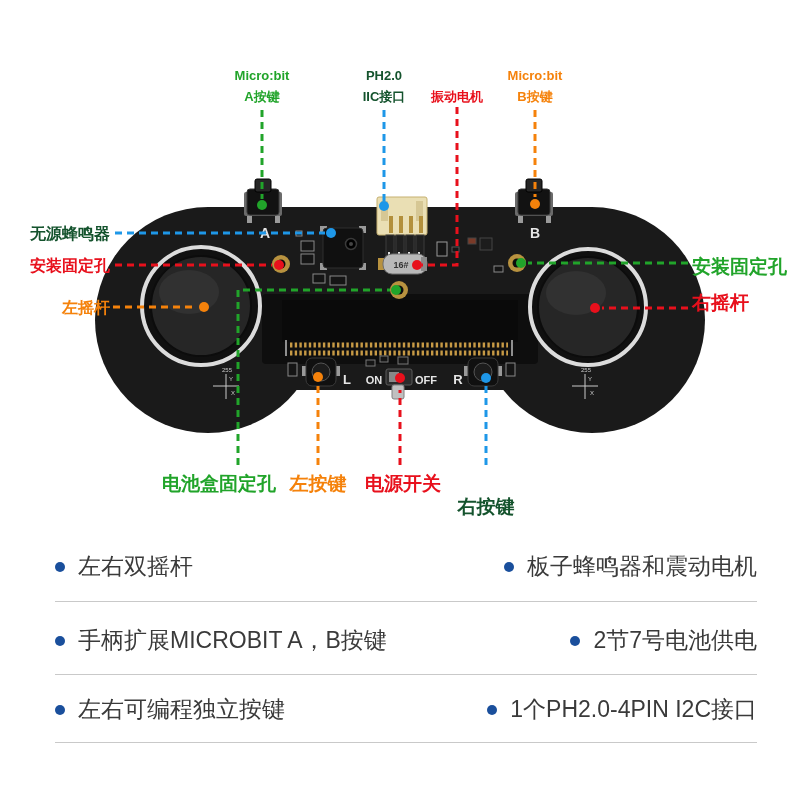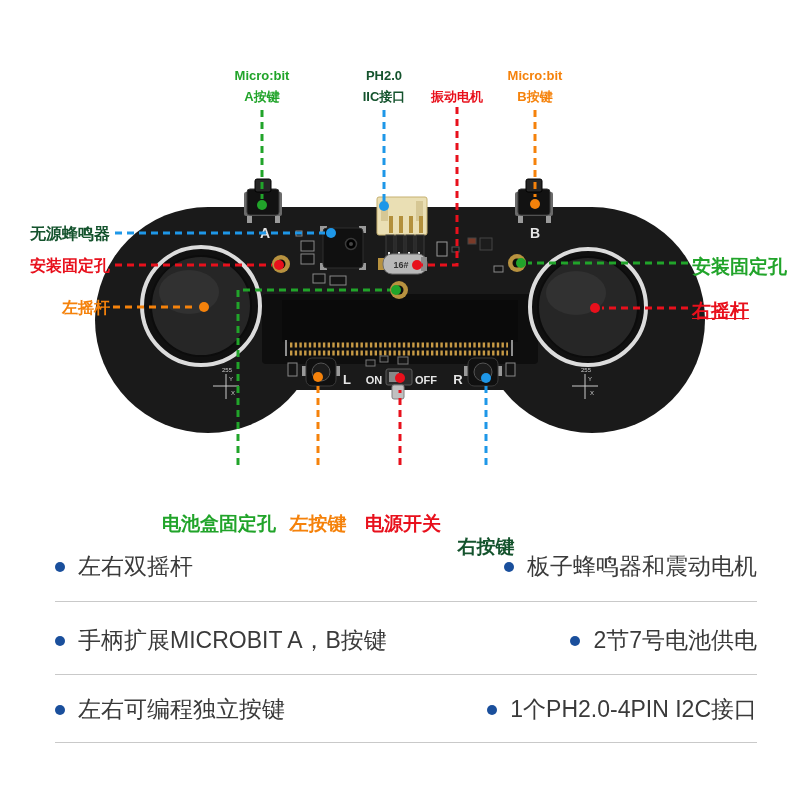--- a/index.html
+++ b/index.html
@@ -3,21 +3,21 @@
 <meta charset="utf-8">
 <style>
   html,body{margin:0;padding:0;background:#fff;}
   .canvas{position:relative;width:800px;height:800px;background:#ffffff;overflow:hidden;
           font-family:"Liberation Sans","DejaVu Sans",sans-serif;}
   svg{position:absolute;left:0;top:0;}
   .lab{position:absolute;font-weight:bold;white-space:nowrap;}
   .lab-top{width:140px;text-align:center;font-size:13px;line-height:21px;}
   .lab-left{left:0;width:110px;text-align:right;font-size:16px;}
   .lab-right{left:692px;text-align:left;font-size:19px;}
-  .lab-bot{width:160px;text-align:center;font-size:19px;margin-top:40px;}
+  .lab-bot{width:160px;text-align:center;font-size:19px;}
   .c-green{color:#21a42a;} .c-blue{color:#14532d;} .c-red{color:#e8101c;} .c-orange{color:#f5820b;}
   .feat-row{position:absolute;left:55px;width:702px;display:flex;align-items:center;justify-content:space-between;}
   .feat-cell{display:flex;align-items:center;gap:13px;font-size:23px;color:#3a3a3a;}
   .feat-cell.fl{flex:0 0 411px;}
   .bullet{flex:0 0 10px;width:10px;height:10px;border-radius:50%;background:#1a4f9c;margin-top:2px;}
   .hr{position:absolute;left:55px;width:702px;height:1px;background:#c9c9c9;}
 </style>
 </head>
 <body>
 
@@ -221,21 +221,21 @@
   <div class="lab lab-top c-orange" style="left:465px;top:65px;">
     <div>Micro:bit</div>
     <div>B按键</div>
   </div>
 
   <div class="lab lab-left c-blue" style="top:224px;">无源蜂鸣器</div>
   <div class="lab lab-left c-red" style="top:256px;">安装固定孔</div>
   <div class="lab lab-left c-orange" style="top:298px;">左摇杆</div>
 
   <div class="lab lab-right c-green" style="top:254px;">安装固定孔</div>
-  <div class="lab lab-right c-red" style="top:298px;text-decoration:underline;">右摇杆</div>
+  <div class="lab lab-right c-red" style="top:290px;">右摇杆</div>
 
   <div class="lab lab-bot c-green" style="left:139px;top:471px;">电池盒固定孔</div>
   <div class="lab lab-bot c-orange" style="left:238px;top:471px;">左按键</div>
   <div class="lab lab-bot c-red" style="left:323px;top:471px;">电源开关</div>
   <div class="lab lab-bot c-blue" style="left:406px;top:494px;">右按键</div>
 
   <div class="feat-row" style="top:544px;height:44px;">
     <div class="feat-cell fl">
       <span class="bullet"></span>
       <span>左右双摇杆</span>

